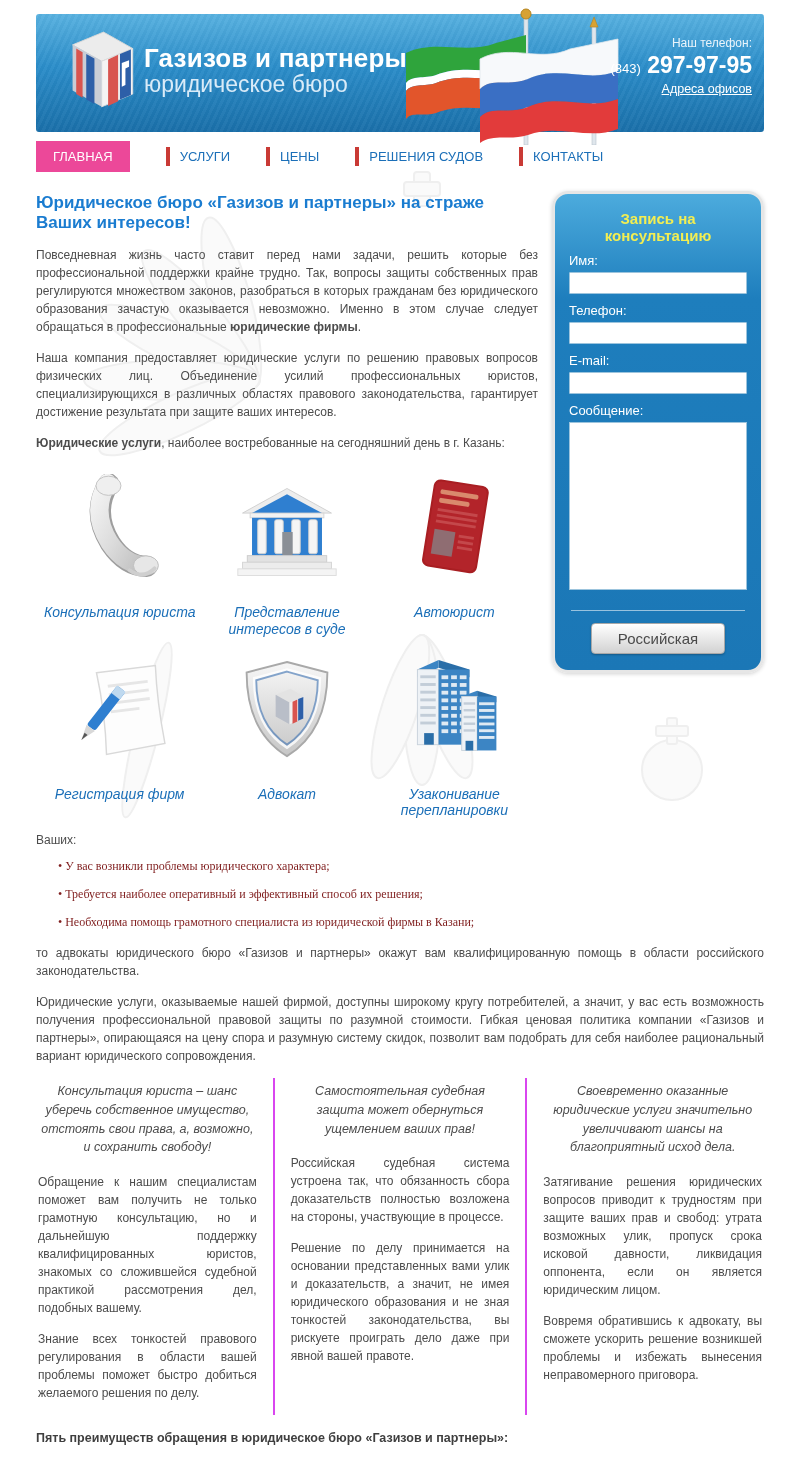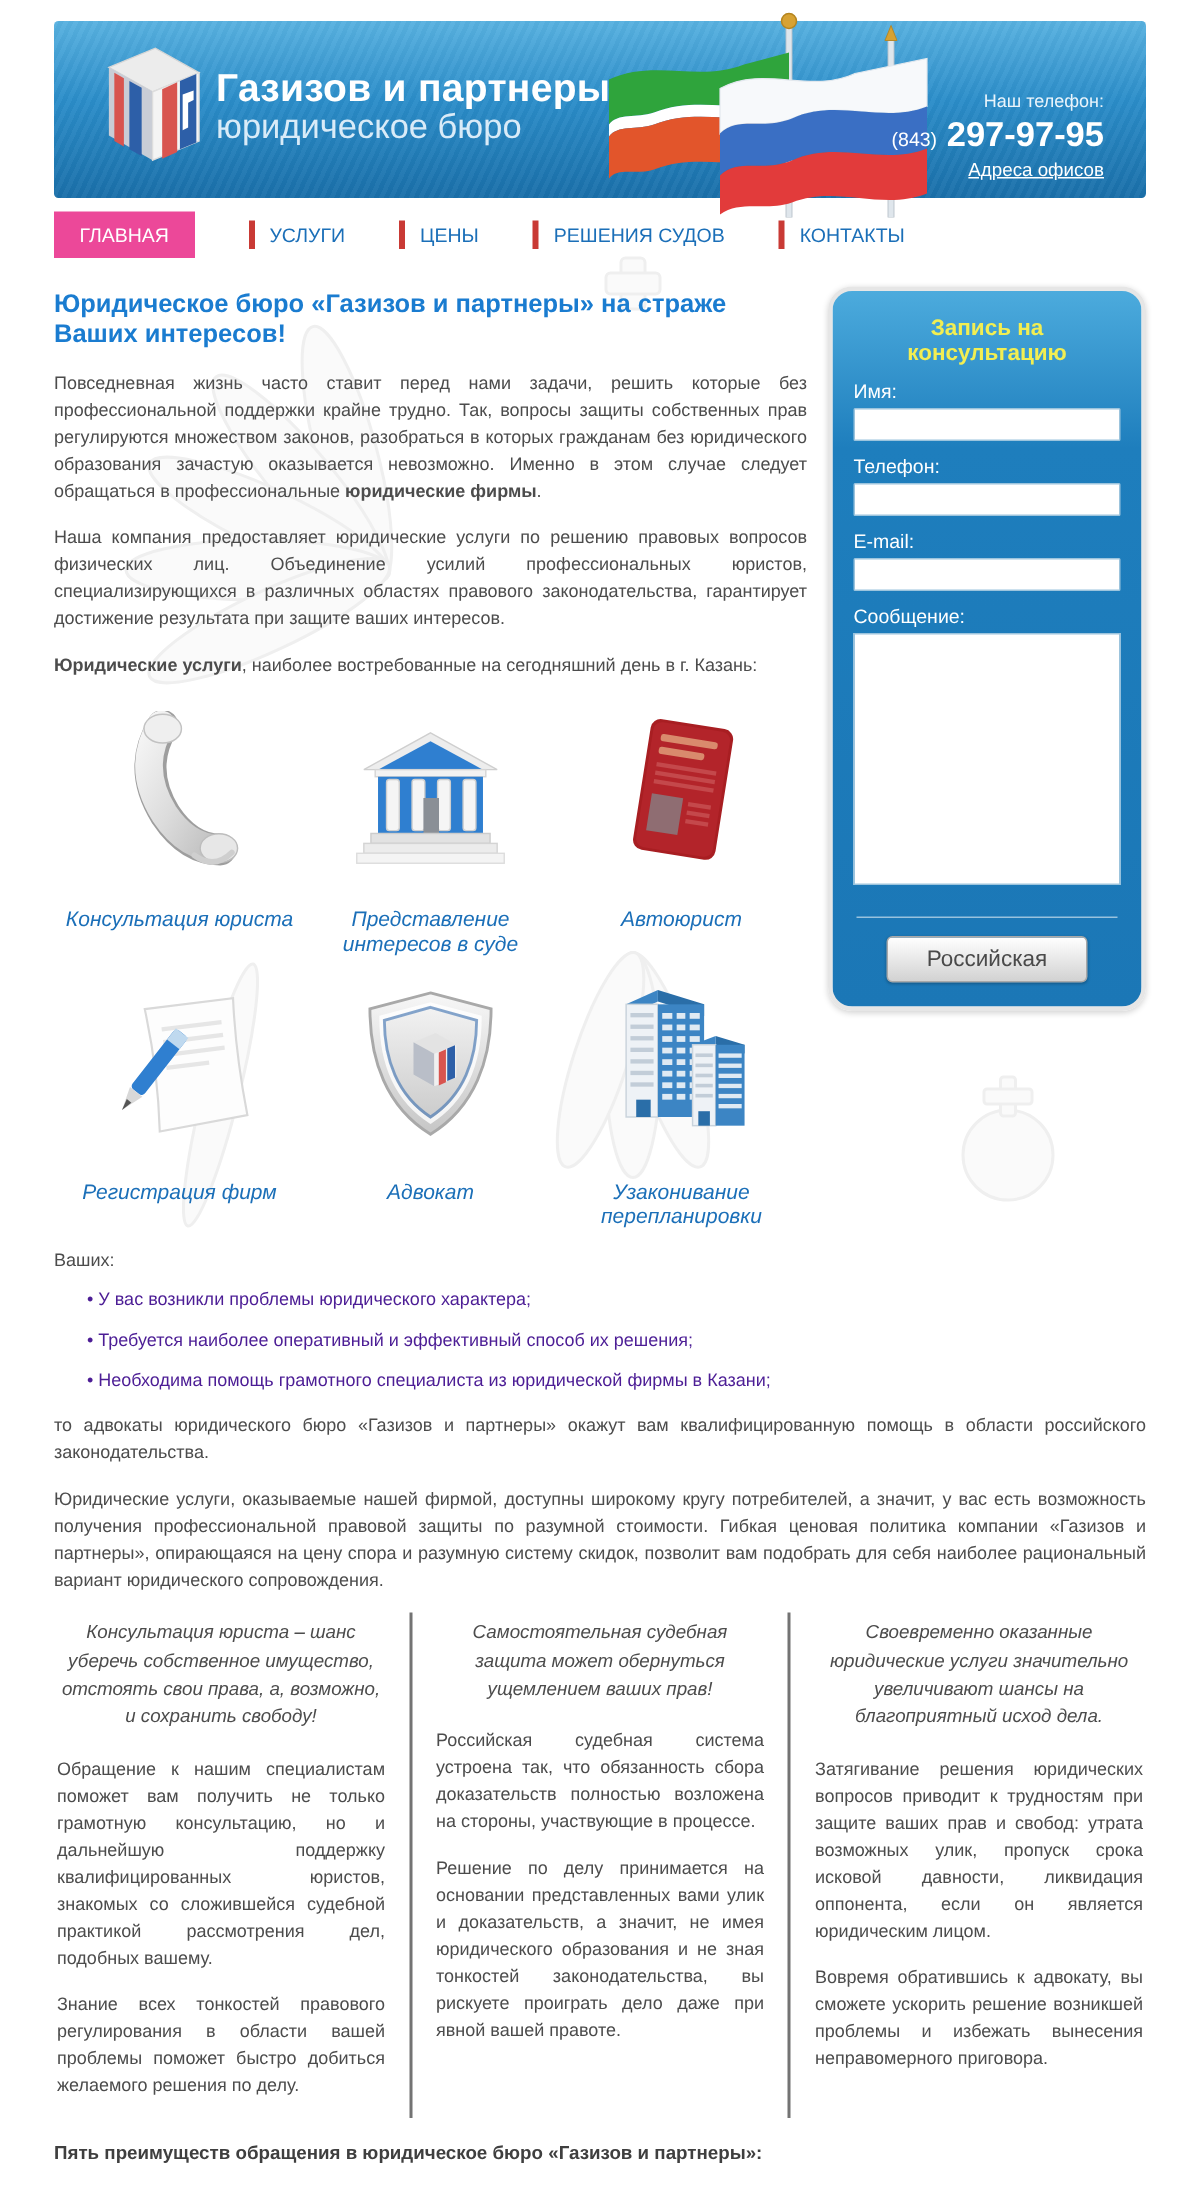--- a/index.html
+++ b/index.html
@@ -14,21 +14,21 @@
     position:relative; margin:14px 14px 0; height:118px; border-radius:3px;
     background-image:
       repeating-linear-gradient(115deg, rgba(255,255,255,0.035) 0 3px, rgba(0,0,0,0.02) 3px 6px),
       linear-gradient(180deg,#58b1e0 0%, #2b8dc9 45%, #1a6fa9 100%);
   }
   .logo-box { position:absolute; left:22px; top:12px; }
   .brand { position:absolute; left:108px; top:30px; line-height:1.08; }
   .brand .t1 { color:#fff; font-size:26px; font-weight:bold; letter-spacing:.2px; }
   .brand .t2 { color:#d9ebf8; font-size:23px; }
   .flags { position:absolute; left:352px; top:-9px; }
-  .phone-block { position:absolute; right:28px; top:22px; text-align:right; color:#fff;margin-top:24px; }
+  .phone-block { position:absolute; right:12px; top:22px; text-align:right; color:#fff; }
   .phone-block .lbl { font-size:12px; color:#eaf4fb; }
   .phone-block .num { font-size:23px; font-weight:bold; margin-top:2px; }
   .phone-block .num .code { font-size:13px; font-weight:normal; }
   .phone-block .offices { display:inline-block; margin-top:3px; font-size:12.5px; color:#fff; text-decoration:underline; cursor:pointer; }
 
   
   .nav { display:flex; align-items:center; margin:9px 14px 0; height:31px; }
   .nav-home { background:#ec4899; color:#fff; font-size:13px; padding:8px 17px; cursor:pointer; }
   .nav-item { display:flex; align-items:center; margin-left:36px; color:#1b6fb8; font-size:13px; cursor:pointer; text-decoration:none; }
   .nav-item::before { content:""; width:4px; height:19px; background:#c93a35; margin-right:10px; }
@@ -59,29 +59,29 @@
     display:block; margin:0 auto; padding:6px 26px; font-size:15px; color:#4a4a4a;
     background:linear-gradient(180deg,#ffffff,#d2d2d2); border:1px solid #a8a8a8; border-radius:4px; cursor:pointer;
     box-shadow:0 1px 2px rgba(0,0,0,.25);
     font-family:"Liberation Sans",sans-serif;
   }
 
   
   .wide { margin:14px 14px 0; }
   .cond-lead { font-size:12px; margin-bottom:12px; }
   .cond-list { list-style:none; margin:0 0 14px 22px; }
-  .cond-list li { font-size:12px; margin-bottom:13px; color:#4c1d95; }
+  .cond-list li { font-size:12px; margin-bottom:13px; color:#7f1d1d;font-family:Liberation Serif, serif; }
   .cond-list li::before { content:"• "; }
 
   
   .cols { display:flex; margin:8px 14px 0; }
   .col { flex:1; padding:0 16px; }
   .col:first-child { padding-left:2px; }
   .col:last-child { padding-right:2px; }
-  .col + .col { border-left:2px solid #737373; }
+  .col + .col { border-left:2px solid #d946ef; }
   .col h3 { font-size:12.5px; font-weight:normal; font-style:italic; text-align:center; color:#4c4c4c; line-height:1.5; margin:4px 0 16px; }
   .col p { font-size:12px; line-height:1.5; text-align:justify; margin-bottom:13px; }
 
   
   .adv { margin:16px 14px 0; }
   .adv h4 { font-size:12.5px; font-weight:bold; margin-bottom:13px; color:#3f3f3f; }
   .adv-list { list-style:none; margin-left:20px; }
   .adv-list li { font-size:12px; line-height:1.45; margin-bottom:13px; color:#4c4c4c;margin-top:32px; }
   .adv-list li::before { content:"• "; }
 </style>

